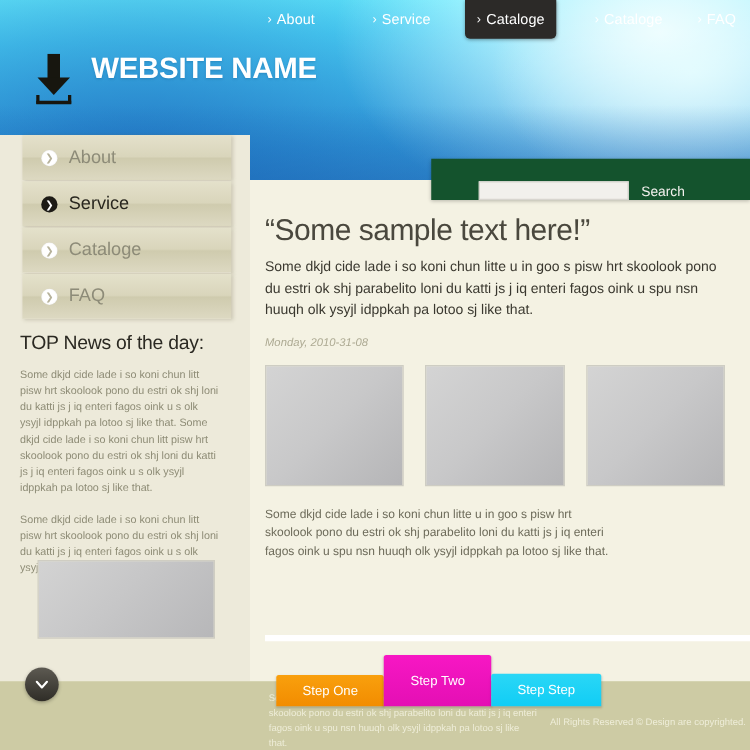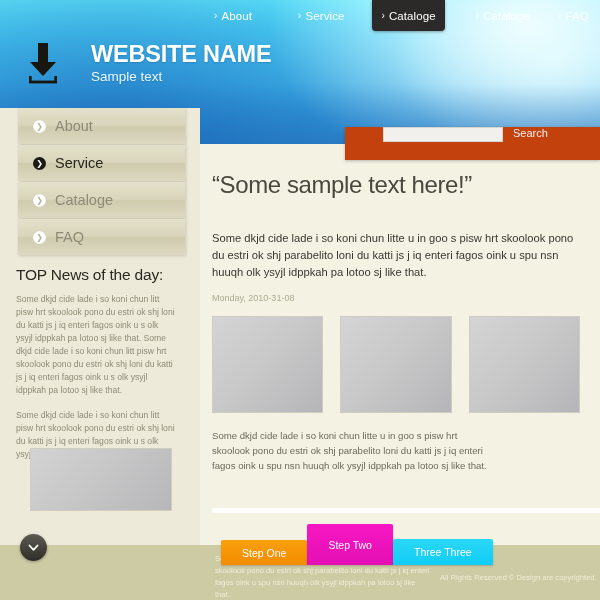--- a/index.html
+++ b/index.html
@@ -72,21 +72,21 @@
     border-radius: 0 0 4px 4px;
     box-shadow: 0 1px 3px rgba(0,0,0,0.35);
   }
 
   
   .logo-wrap {
     position: absolute;
     left: 26px; top: 41px;
     display: flex;
     align-items: flex-start;
-    gap: 31px;
+    gap: 13px;
     z-index: 6;
   }
   .logo-icon { width: 34px; height: 42px; flex: none; margin-top: 2px; }
   .logo-text { padding-top: 1px; }
   .site-name {
     font-size: 23.5px;
     font-weight: bold;
     color: #ffffff;
     letter-spacing: -0.2px;
     line-height: 1.06;
@@ -98,23 +98,23 @@
     line-height: 1.2;
     margin-top: 2px;
     text-shadow: 0 1px 1px rgba(0,60,110,0.2);
   }
 
   
   .search-panel {
     position: absolute;
     left: 345px; top: 127px;
     width: 255px; height: 33px;
-    background: #c2410c;
-    display: flex;
-    align-items: flex-start;
+    background: #14532d;
+    display: flex;
+    align-items: flex-end;
     z-index: 9;
     box-shadow: 0 1px 3px rgba(0,0,0,0.25);
   }
   .search-input {
     width: 120px; height: 15px;
     margin-left: 38px;
     background: #f2f0ec;
     border: 1px solid #d8d5cf;
     outline: none;
     font-size: 9px;
@@ -215,32 +215,33 @@
     background: #f4f2e3;
     z-index: 4;
   }
   .main-inner { position: relative; padding: 28px 20px 0 12px; }
 
   .headline {
     font-size: 24px;
     color: #4a483e;
     letter-spacing: -0.4px;
     line-height: 1.1;
-    margin-bottom: 32px;
+    margin-bottom: 8px;
   }
   .lead {
     font-size: 11.2px;
     line-height: 1.48;
     color: #3a382f;
     margin-bottom: 13px;
   }
   .date {
     font-size: 9px;
     color: #adaa93;
     margin-bottom: 13px;
+    font-style: italic;
   }
   .thumbs {
     display: flex;
     gap: 17px;
     margin-bottom: 16px;
   }
   .thumb {
     width: 114px; height: 97px;
     background: linear-gradient(135deg, #d4d4d4 0%, #c8c8c9 48%, #b5b5b7 100%);
     border: 1px solid #cecdc3;
@@ -399,21 +400,20 @@
   <div class="logo-wrap">
     <svg class="logo-icon" viewBox="0 0 34 42">
       <rect x="12" y="0" width="10" height="21" fill="#17160f"></rect>
       <polygon points="4,19 30,19 17,33" fill="#17160f"></polygon>
       <rect x="3" y="33" width="2.6" height="7" fill="#17160f"></rect>
       <rect x="28.4" y="33" width="2.6" height="7" fill="#17160f"></rect>
       <rect x="3" y="37.6" width="28" height="2.8" fill="#17160f"></rect>
     </svg>
     <div class="logo-text">
       <div class="site-name">WEBSITE NAME</div>
-      <div class="site-sub">Sample text</div>
     </div>
   </div>
 
   <div class="left-col">
 
     <div class="sidebar-nav">
       <div class="side-item">
         <span class="side-bullet">❯</span>
         <span class="label">About</span>
       </div>
@@ -457,21 +457,21 @@
   <div class="search-panel">
     <input class="search-input" type="text" placeholder="" style="">
     <span class="search-label">Search</span>
   </div>
 
   <div class="white-rule"></div>
 
   <div class="steps">
     <div class="step s1">Step One</div>
     <div class="step s2">Step Two</div>
-    <div class="step s3">Three Three</div>
+    <div class="step s3">Step Step</div>
   </div>
 
   <div class="footer">
     <div class="footer-p">Some dkjd  cide lade i so koni chun litte u in goo s pisw hrt skoolook pono du estri ok shj parabelito loni du katti js j iq enteri fagos oink u spu nsn huuqh olk ysyjl idppkah pa lotoo sj like that.</div>
     <div class="copyright">All Rights Reserved ©  Design are copyrighted.</div>
   </div>
 
   <div class="login-circle">
     <svg viewBox="0 0 16 16">
       <polyline points="3,5.5 8,11 13,5.5" fill="none" stroke="#ffffff" stroke-width="2.1" stroke-linecap="round" stroke-linejoin="round"></polyline>

